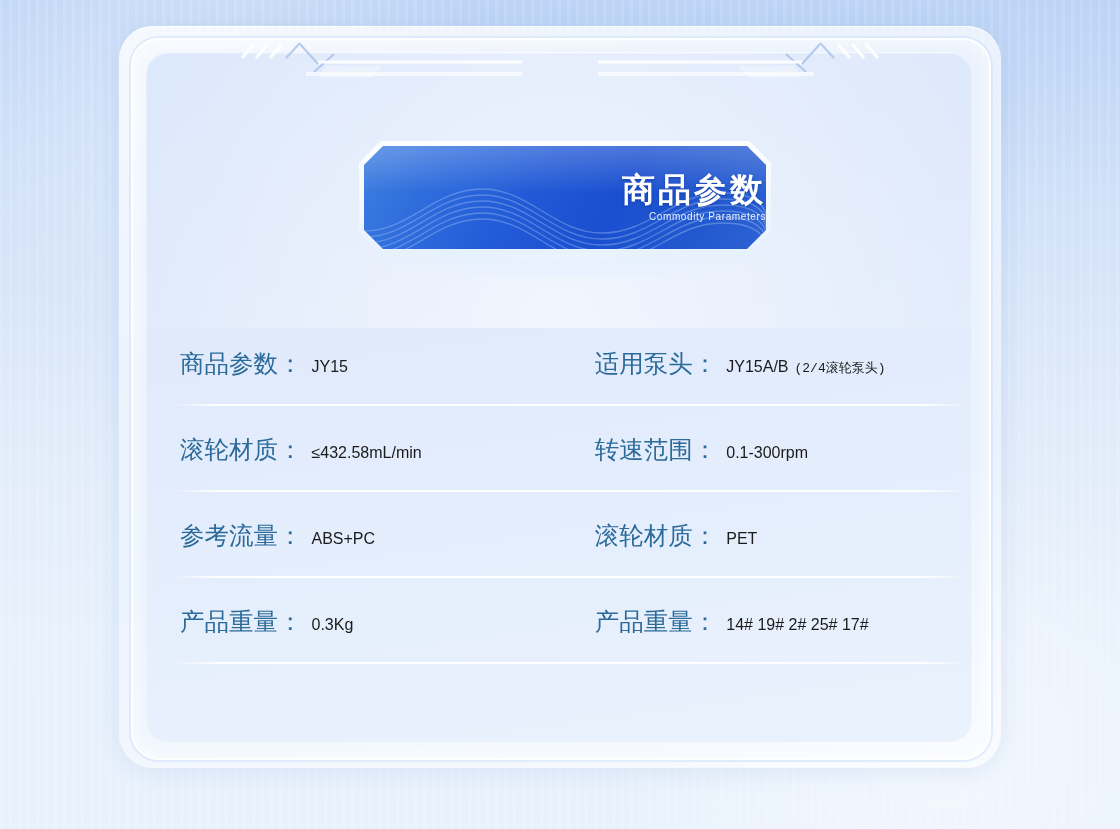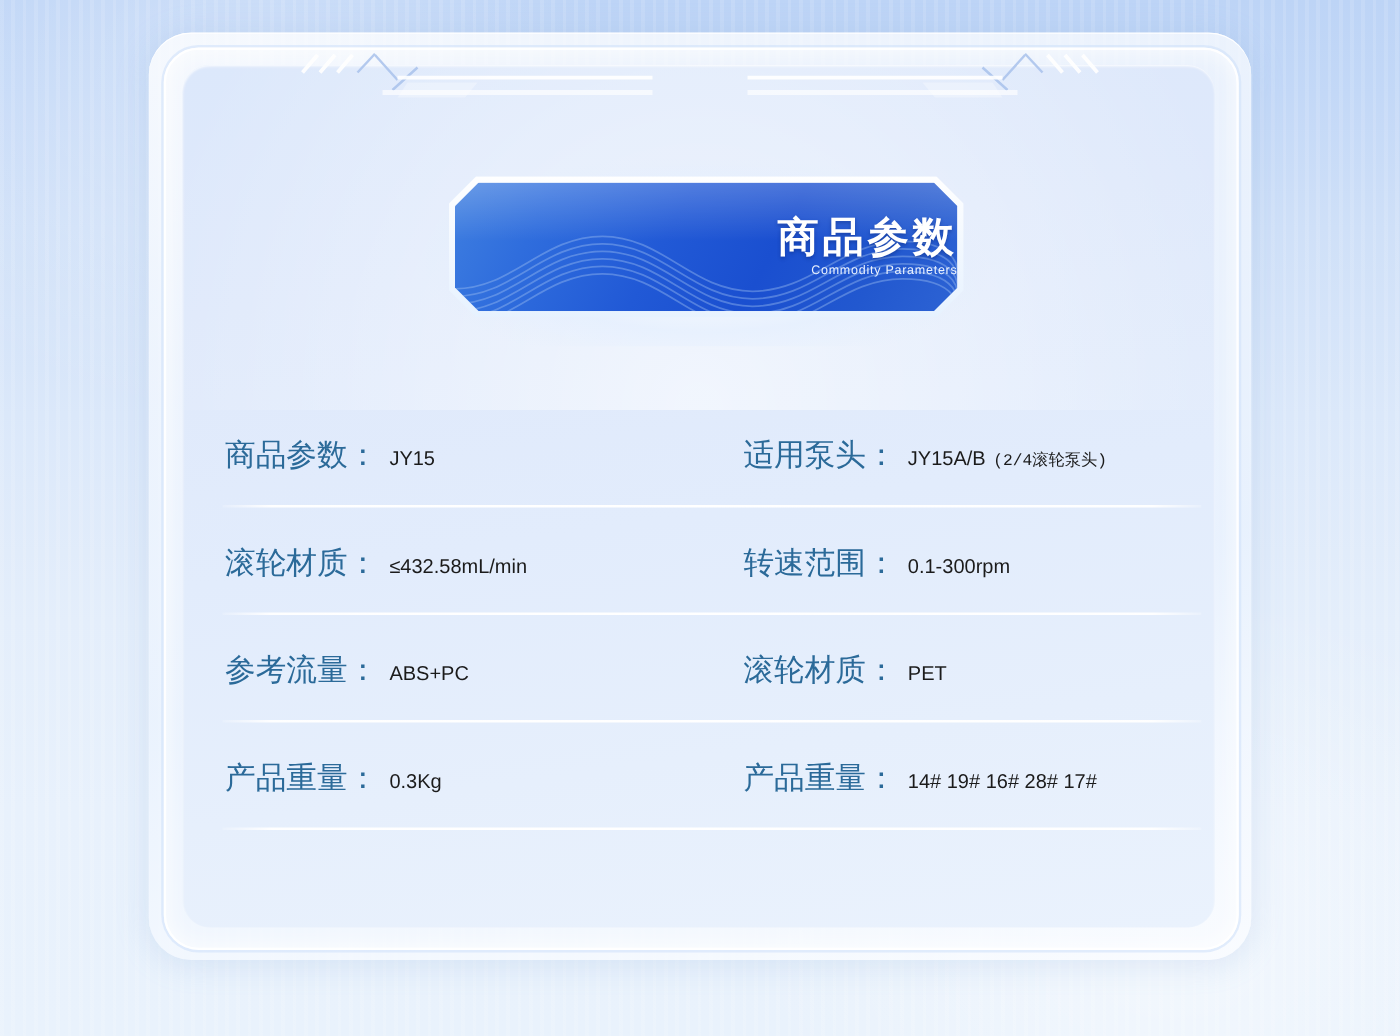--- a/index.html
+++ b/index.html
@@ -377,18 +377,18 @@
 
     <div class="param-row">
       <div class="param-cell col-left">
         <span class="param-label">产品重量</span>
           <span class="param-colon">：</span>
         <span class="param-value">0.3Kg</span>
       </div>
       <div class="param-cell col-right">
         <span class="param-label">产品重量</span>
           <span class="param-colon">：</span>
-        <span class="param-value">14# 19# 16# 28# 17#</span>
+        <span class="param-value">14# 19# 2# 25# 17#</span>
       </div>
     </div>
 
   </div>
 </div>
 
 </body></html>

